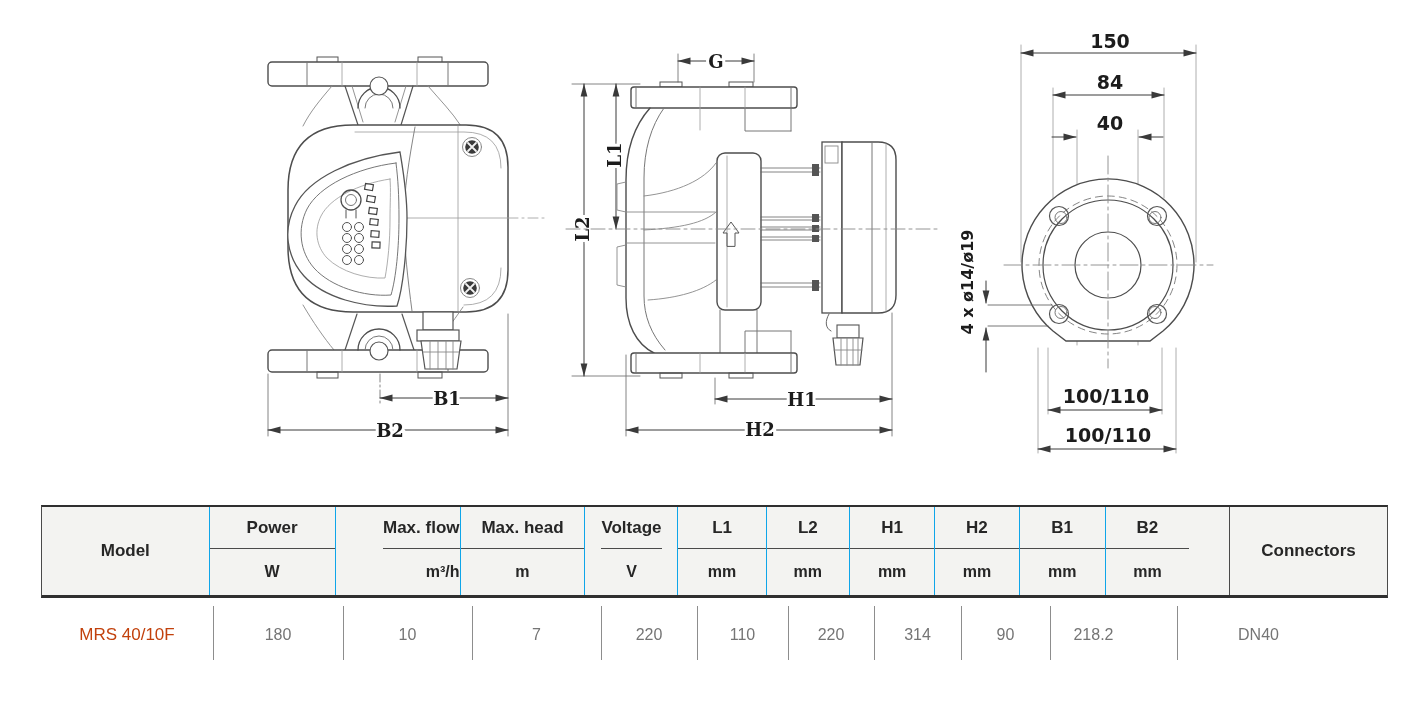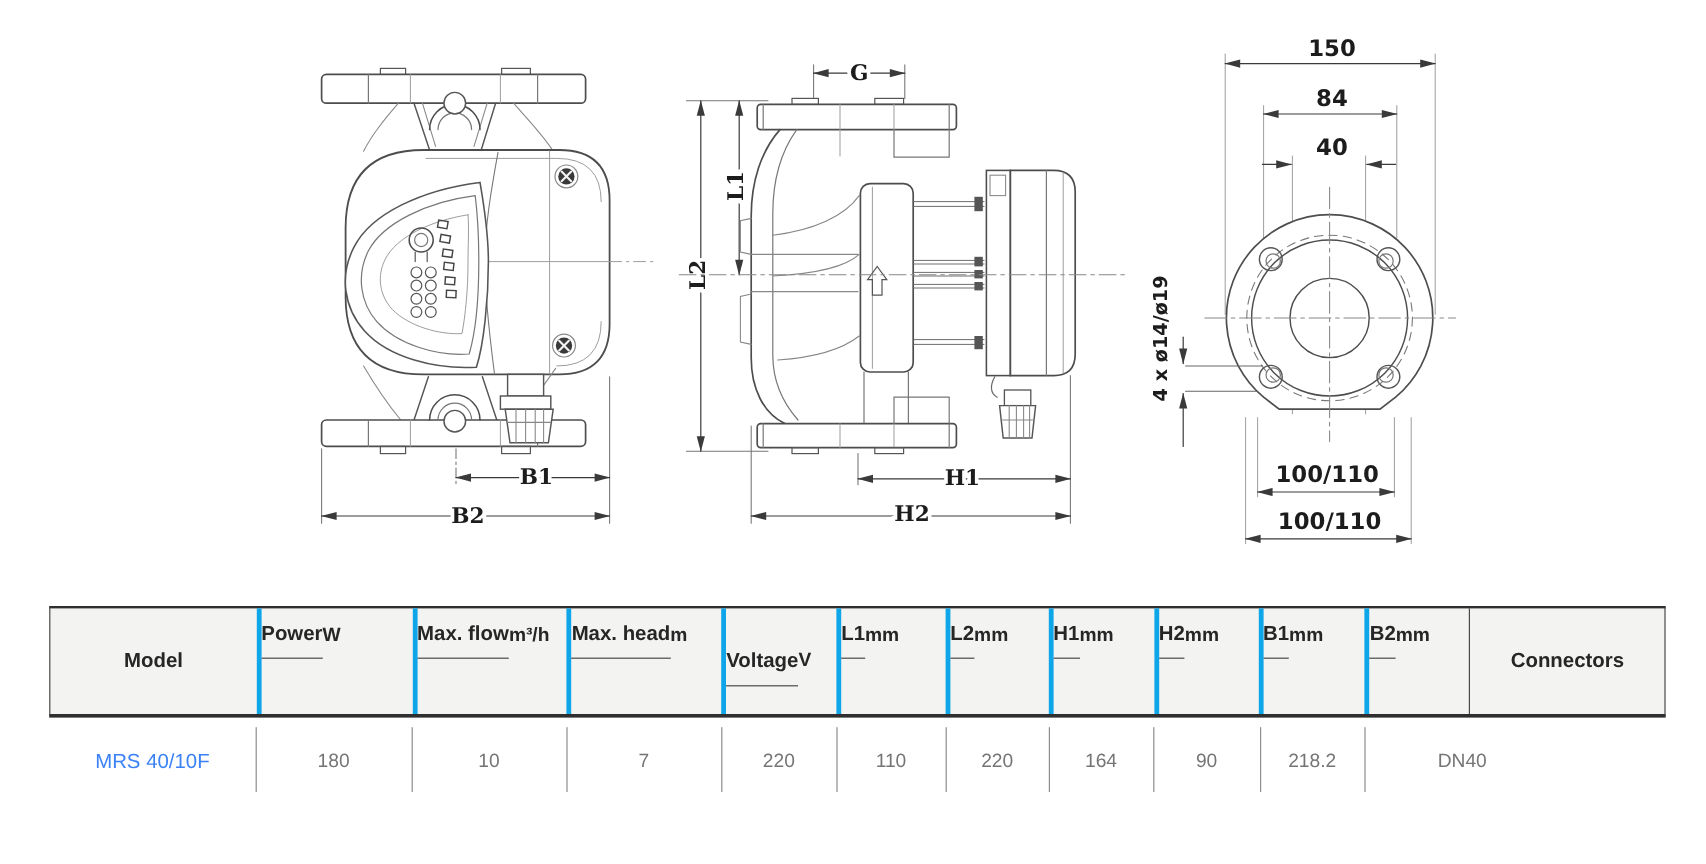--- a/index.html
+++ b/index.html
@@ -13,32 +13,32 @@
   .dimNumSm{font-size:16px;}
   .dimLet{font-family:"DejaVu Serif",serif;font-weight:bold;font-size:18px;fill:#1c1c1c;
           text-anchor:middle;dominant-baseline:central;paint-order:stroke;stroke:#fff;stroke-width:6px;}
 
   
   .spec-table{position:absolute;left:41px;top:505px;width:1347px;}
   .thead{display:flex;background:#f3f3f1;border-top:2px solid #2f2f2f;border-bottom:3px solid #2f2f2f;
          border-left:1px solid #4a4a4a;border-right:1px solid #4a4a4a;box-sizing:border-box;
          color:#262626;font-size:17px;font-weight:600;}
   .thead .rcell{display:flex;align-items:center;justify-content:center;height:88px;box-sizing:border-box;}
-  .hcol{display:flex;flex-direction:row;border-left:4px solid #0ea5e9;box-sizing:border-box;}
+  .hcol{display:flex;flex-direction:column;border-left:1px solid #0ea5e9;box-sizing:border-box;}
   .hcol .lab{height:42px;display:flex;align-items:center;justify-content:center;border-bottom:1px solid #4a4a4a;box-sizing:border-box;}
   .hcol .unit{height:46px;display:flex;align-items:center;justify-content:center;font-size:16px;}
   .cell-connectors{border-left:1px solid #4a4a4a;}
   .trow{display:flex;height:74px;align-items:center;color:#757575;font-size:16px;}
   .trow .dcell{position:relative;height:100%;display:flex;align-items:center;justify-content:center;box-sizing:border-box;}
   .trow .dcell.sep::before{content:"";position:absolute;left:0;top:8px;height:54px;width:1px;background:#8d8d8d;}
-  .trow .model-val{color:#3b82f6;font-size:17px;}
+  .trow .model-val{color:#c2410c;font-size:17px;}
   
-  .w-model{width:172px;} .w-c0{width:130px;} .w-c1{width:129px;} .w-c2{width:129px;}
+  .w-model{width:172px;} .w-c0{width:130px;} .w-c1{width:129px;align-items:flex-end;} .w-c2{width:129px;}
   .w-c3{width:96px;align-items:center;} .w-c4{width:91px;} .w-c5{width:86px;} .w-c6{width:88px;}
-  .w-c7{width:87px;} .w-c8{width:89px;} .w-c9{width:87px;} .w-conn{width:163px;}
+  .w-c7{width:87px;} .w-c8{width:89px;} .w-c9{width:87px;} .w-conn{width:163px;margin-left:40px;}
 </style>
 </head>
 <body>
 
 <div class="page">
 
   <svg class="drawing" width="1422" height="495" viewBox="0 0 1422 495">
     <defs>
       <marker id="arw" markerUnits="userSpaceOnUse" markerWidth="14" markerHeight="8" refX="13" refY="4" orient="auto-start-reverse">
         <path d="M0.5,0.6 L13.5,4 L0.5,7.4 Z" fill="#3a3a3a"></path>
@@ -311,20 +311,20 @@
     </div>
 
     <div class="trow">
       <div class="dcell w-model model-val">MRS 40/10F</div>
       <div class="dcell w-c0 sep">180</div>
       <div class="dcell w-c1 sep">10</div>
       <div class="dcell w-c2 sep">7</div>
       <div class="dcell w-c3 sep">220</div>
       <div class="dcell w-c4 sep">110</div>
       <div class="dcell w-c5 sep">220</div>
-      <div class="dcell w-c7 sep">164</div>
+      <div class="dcell w-c7 sep">314</div>
       <div class="dcell w-c8 sep">90</div>
       <div class="dcell w-c9 sep">218.2</div>
       <div class="dcell w-conn sep">DN40</div>
     </div>
   </div>
 
 </div>
 
 </body></html>

